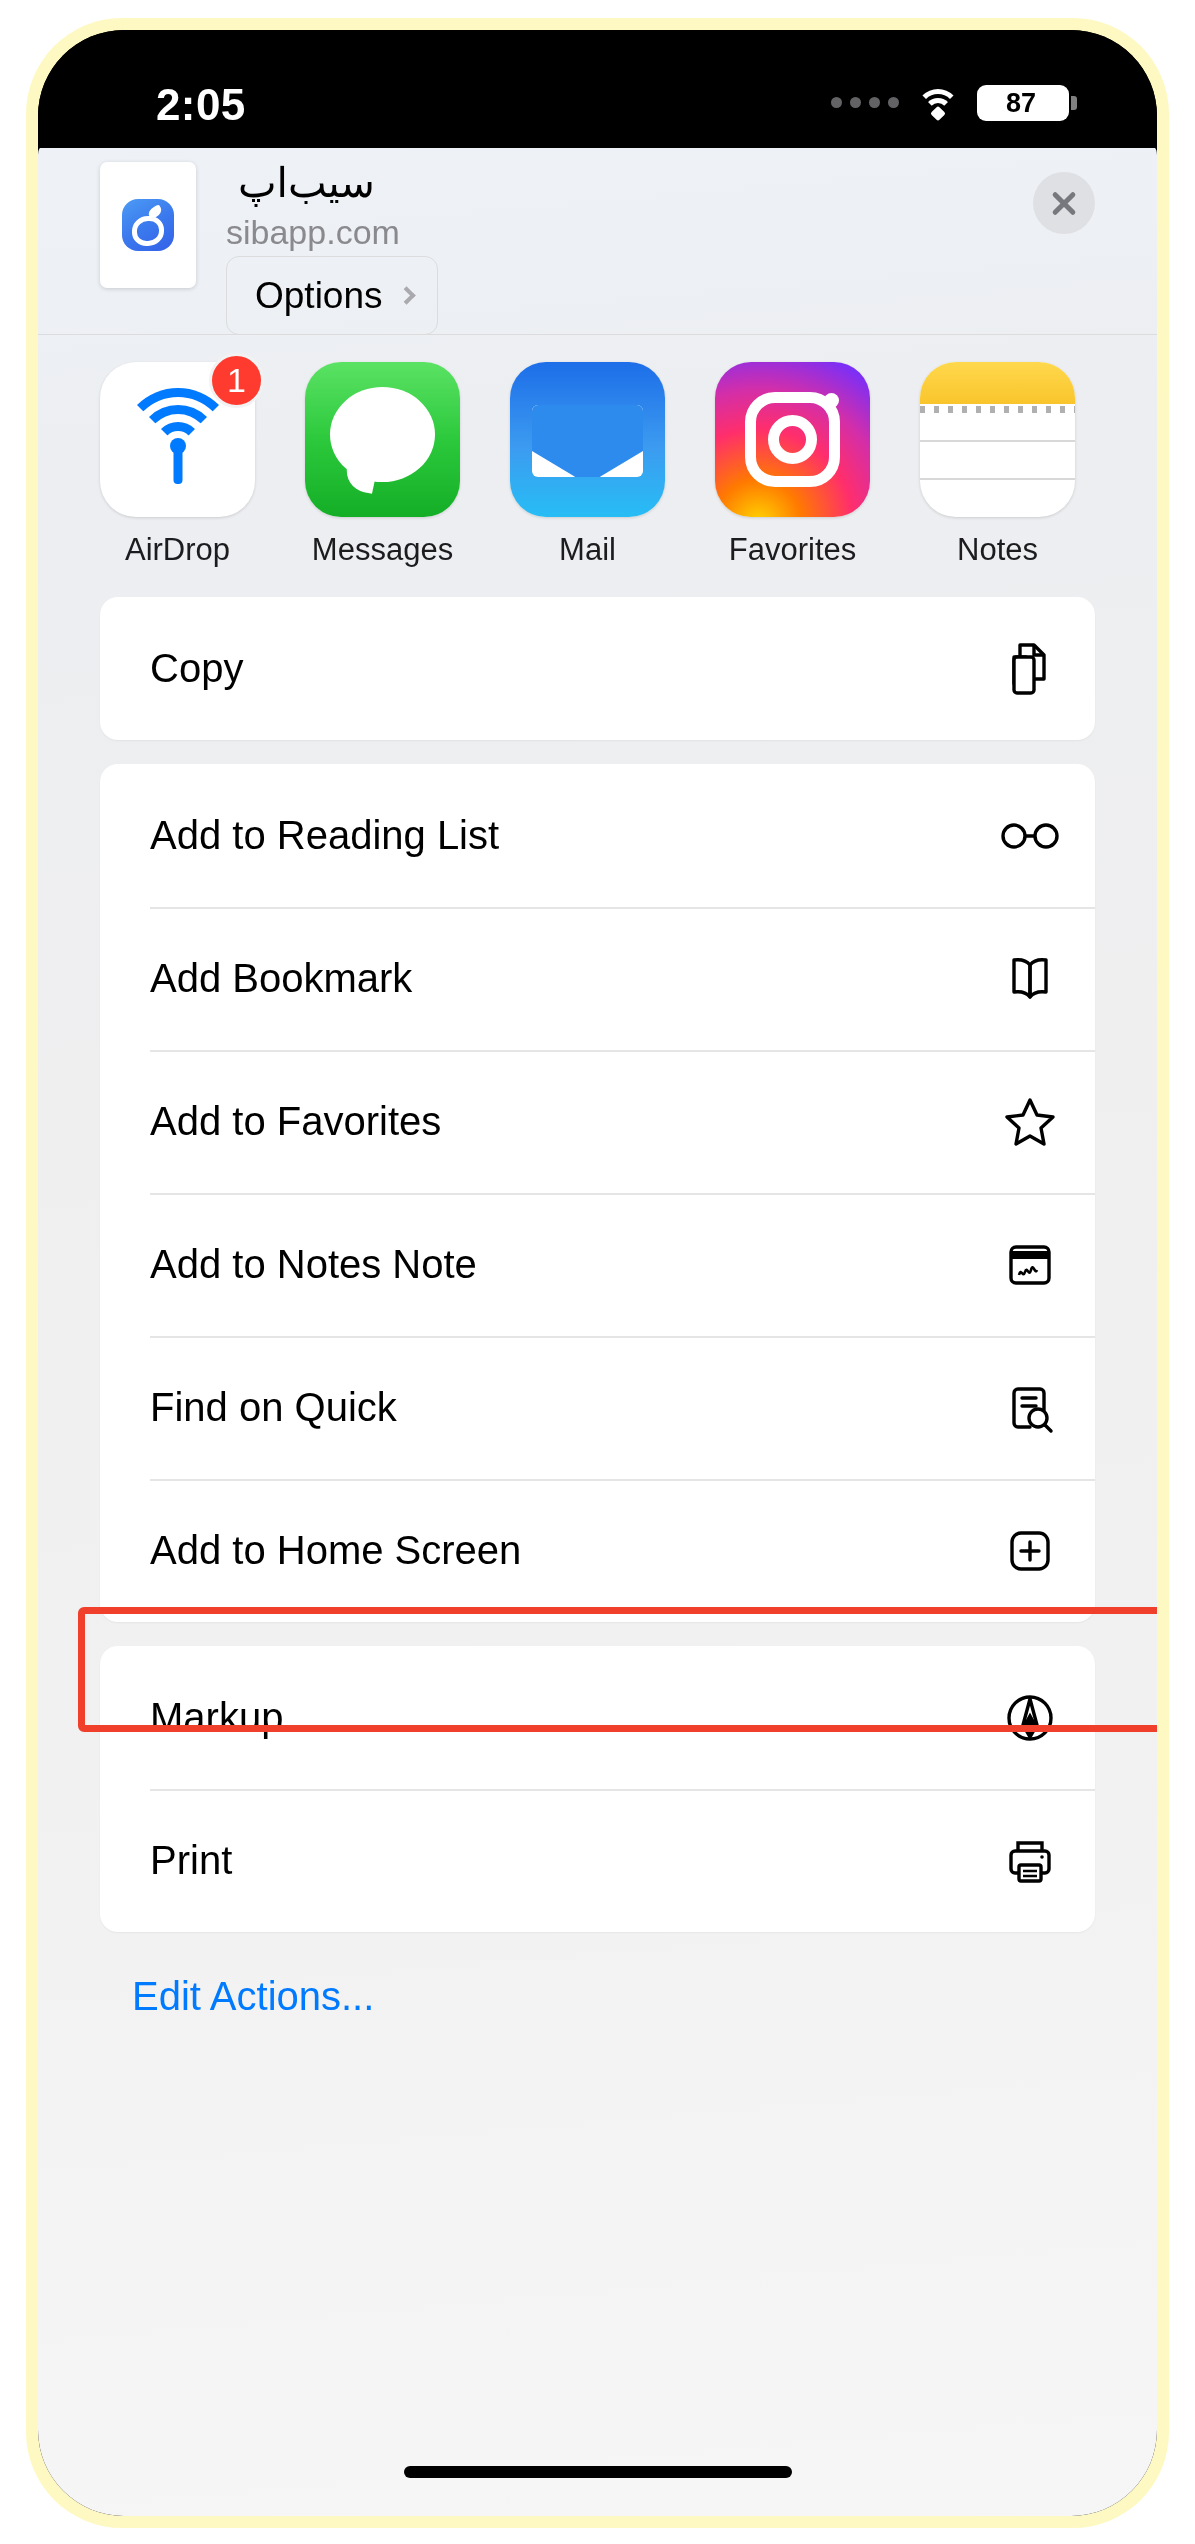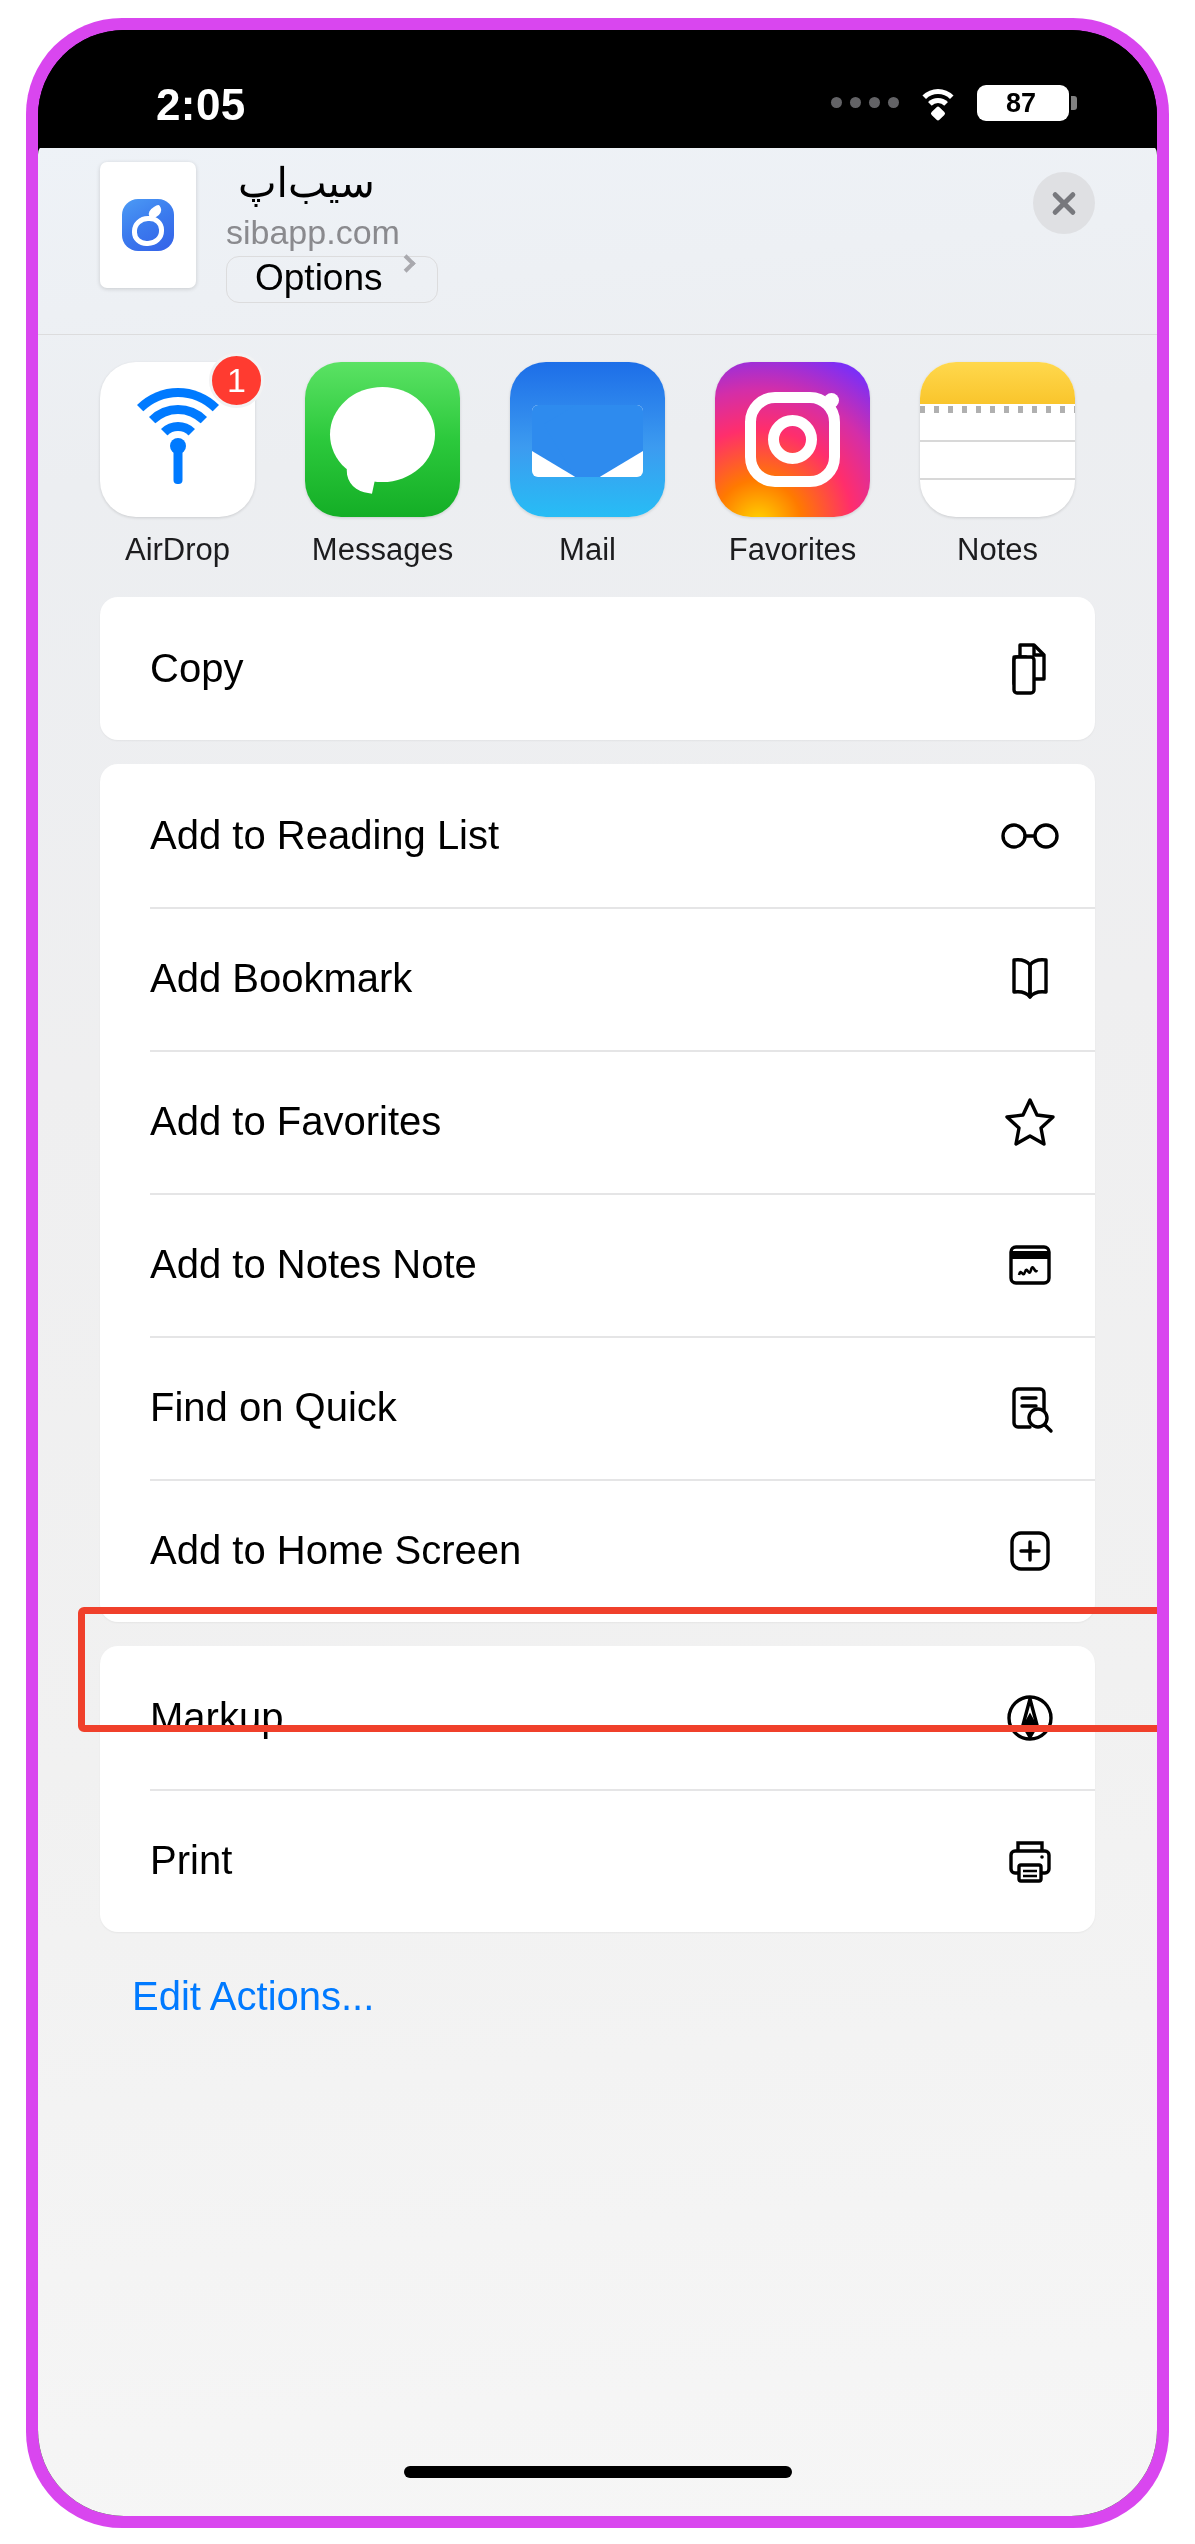--- a/index.html
+++ b/index.html
@@ -8,21 +8,21 @@
     background:#ffffff;
     font-family:"Liberation Sans", sans-serif;
     overflow:hidden;
   }
 
   
   #phone-frame{
     position:absolute;
     left:26px; top:18px;
     width:1143px; height:2510px;
-    background:#d946ef;
+    background:#fef9c3;
     border-radius:96px;
     overflow:hidden;
   }
   #screen{
     position:absolute;
     left:12px; top:12px;
     width:1119px; height:2486px;
     background:#000;
     border-radius:86px;
     overflow:hidden;
@@ -108,22 +108,22 @@
   #site-title{
     position:absolute; left:200px; top:18px;
     font-size:41px; color:#000; direction:rtl;
   }
   #site-url{
     position:absolute; left:188px; top:72px;
     font-size:34px; color:#8a8a8e;
   }
   #options-button{
     position:absolute; left:188px; top:115px;
-    height:47px; padding:0 24px 0 28px;
-    display:flex; gap:17px;
+    height:79px; padding:0 24px 0 28px;
+    display:flex; align-items:center; gap:17px;
     border:1.5px solid #dcdcdd; border-radius:13px;
     background:transparent;
   }
   #options-button .lbl{ font-size:37px; color:#000; }
   #options-button .chev{
     width:13px; height:13px; border-right:4px solid #a9a9ae; border-top:4px solid #a9a9ae;
     transform:rotate(45deg);
   }
   #close-button{
     position:absolute; right:62px; top:31px;

